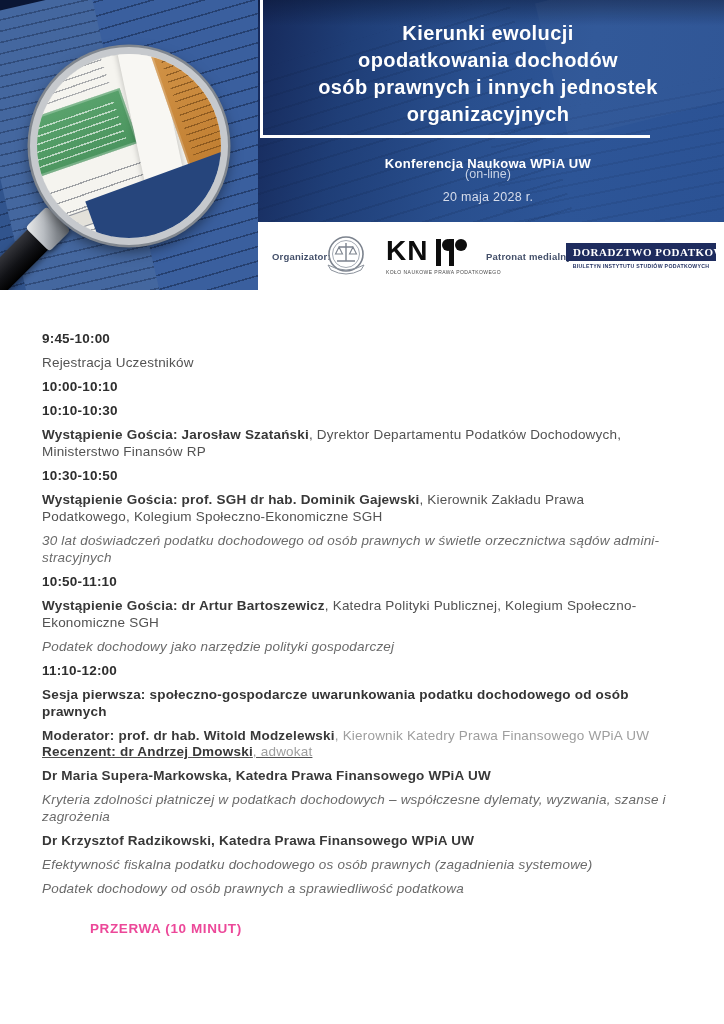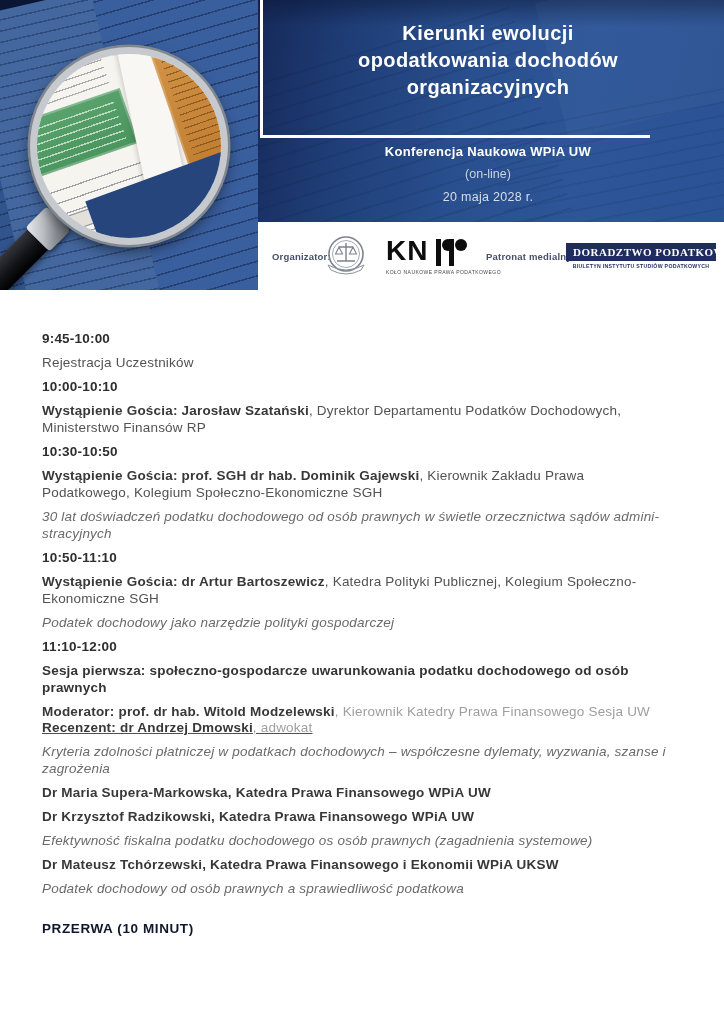--- a/index.html
+++ b/index.html
@@ -34,21 +34,21 @@
     left:290px;top:-30px;width:260px;height:140px;transform:rotate(-14deg);
     background:rgba(255,255,255,.05);
   }
   .frame-v{position:absolute;left:2px;top:0;width:3px;height:138px;background:#fff;}
   .frame-h{position:absolute;left:2px;top:135px;width:390px;height:3px;background:#fff;}
 
   .hero-title{
     position:absolute;left:0;right:6px;top:20px;text-align:center;color:#fff;
     font-weight:800;font-size:20px;line-height:27px;letter-spacing:.4px;
   }
-  .hero-sub1{position:absolute;left:0;right:6px;top:144px;text-align:center;color:#fff;
+  .hero-sub1{position:absolute;left:0;right:6px;top:156px;text-align:center;color:#fff;
     font-weight:700;font-size:13px;letter-spacing:.3px;}
   .hero-sub2{position:absolute;left:0;right:6px;top:167px;text-align:center;color:#c9d3e6;font-size:12.5px;}
   .hero-date{position:absolute;left:0;right:6px;top:190px;text-align:center;color:#d6ddec;font-size:12.5px;letter-spacing:.3px;}
 
   
   .photo{
     position:absolute;left:0;top:0;width:258px;height:290px;overflow:hidden;
     background:linear-gradient(118deg,#0a1430 0%,#11244b 20%,#1a3565 42%,#234a83 66%,#2a5292 86%,#2d5597 100%);
   }
   .spine{position:absolute;left:-56px;top:-64px;width:210px;height:150px;background:#0a1634;transform:rotate(32deg);
@@ -138,21 +138,21 @@
   .block{margin-top:7px;}
   .block:first-child{margin-top:0;}
   .b-time{font-weight:700;color:#2e2e2e;}
   .tight{margin-top:-1px;text-decoration:underline;}
   .gap-before{margin-top:23px;}
   .seg-bold{font-weight:700;color:#383838;}
   .seg-semibold{font-weight:700;color:#343434;}
   .seg-regular{color:#525252;}
   .seg-light{color:#9e9e9e;}
   .seg-italic{font-style:italic;color:#6a6a6a;}
-  .seg-caps{font-weight:700;color:#0f172a;letter-spacing:.6px;}
+  .seg-caps{font-weight:700;color:#ec4899;letter-spacing:.6px;margin-left:48px;}
 </style>
 </head>
 <body>
 
 <div class="page">
 
   <header class="hero">
 
     <div class="photo">
       <div class="spine"></div>
@@ -177,20 +177,21 @@
 
     <div class="hero-blue">
       <div class="ghost ghost-1"></div>
       <div class="ghost ghost-2"></div>
       <div class="ghost ghost-3"></div>
       <div class="frame-v"></div>
       <div class="frame-h"></div>
       <div class="hero-title">
         <div>Kierunki ewolucji</div>
         <div>opodatkowania dochodów</div>
+        <div>osób prawnych i innych jednostek</div>
         <div>organizacyjnych</div>
       </div>
       <div class="hero-sub1">Konferencja Naukowa WPiA UW</div>
       <div class="hero-sub2">(on-line)</div>
       <div class="hero-date">20 maja 2028 r.</div>
     </div>
 
     <div class="logobar">
       <span class="org-label">Organizator:</span>
       <span class="crest">
@@ -216,33 +217,33 @@
         <div class="dp-caption">BIULETYN INSTYTUTU STUDIÓW PODATKOWYCH</div>
       </div>
     </div>
 
   </header>
 
   <main class="sched">
       <div class="block b-time">9:45-10:00</div>
       <div class="block b-para"><span class="seg-regular">Rejestracja Uczestników</span></div>
       <div class="block b-time">10:00-10:10</div>
+      <div class="block b-time">10:10-10:30</div>
       <div class="block b-para"><span class="seg-bold">Wystąpienie Gościa: Jarosław Szatański</span><span class="seg-regular">, Dyrektor Departamentu Podatków Dochodowych, Ministerstwo Finansów RP</span></div>
       <div class="block b-time">10:30-10:50</div>
       <div class="block b-para"><span class="seg-bold">Wystąpienie Gościa: prof. SGH dr hab. Dominik Gajewski</span><span class="seg-regular">, Kierownik Zakładu Prawa Podatkowego, Kolegium Społeczno-Ekonomiczne SGH</span></div>
       <div class="block b-para"><span class="seg-italic">30 lat doświadczeń podatku dochodowego od osób prawnych w świetle orzecznictwa sądów admini­stracyjnych</span></div>
       <div class="block b-time">10:50-11:10</div>
       <div class="block b-para"><span class="seg-bold">Wystąpienie Gościa: dr Artur Bartoszewicz</span><span class="seg-regular">, Katedra Polityki Publicznej, Kolegium Społeczno-Ekonomiczne SGH</span></div>
       <div class="block b-para"><span class="seg-italic">Podatek dochodowy jako narzędzie polityki gospodarczej</span></div>
       <div class="block b-time">11:10-12:00</div>
       <div class="block b-para"><span class="seg-semibold">Sesja pierwsza: społeczno-gospodarcze uwarunkowania podatku dochodowego od osób prawnych</span></div>
-      <div class="block b-para"><span class="seg-bold">Moderator: prof. dr hab. Witold Modzelewski</span><span class="seg-light">, Kierownik Katedry Prawa Finansowego Sesja UW</span></div>
+      <div class="block b-para"><span class="seg-bold">Moderator: prof. dr hab. Witold Modzelewski</span><span class="seg-light">, Kierownik Katedry Prawa Finansowego WPiA UW</span></div>
       <div class="block b-para tight"><span class="seg-bold">Recenzent: dr Andrzej Dmowski</span><span class="seg-light">, adwokat</span></div>
+      <div class="block b-para"><span class="seg-bold">Dr Maria Supera-Markowska, Katedra Prawa Finansowego WPiA UW</span></div>
       <div class="block b-para"><span class="seg-italic">Kryteria zdolności płatniczej w podatkach dochodowych – współczesne dylematy, wyzwania, szanse i zagrożenia</span></div>
-      <div class="block b-para"><span class="seg-bold">Dr Maria Supera-Markowska, Katedra Prawa Finansowego WPiA UW</span></div>
       <div class="block b-para"><span class="seg-bold">Dr Krzysztof Radzikowski, Katedra Prawa Finansowego WPiA UW</span></div>
       <div class="block b-para"><span class="seg-italic">Efektywność fiskalna podatku dochodowego os osób prawnych (zagadnienia systemowe)</span></div>
-      <div class="block b-para"><span class="seg-bold">Dr Mateusz Tchórzewski, Katedra Prawa Finansowego i Ekonomii WPiA UKSW</span></div>
       <div class="block b-para"><span class="seg-italic">Podatek dochodowy od osób prawnych a sprawiedliwość podatkowa</span></div>
       <div class="block b-para gap-before"><span class="seg-caps">PRZERWA (10 MINUT)</span></div>
     </main>
 
 </div>
 
 </body></html>

